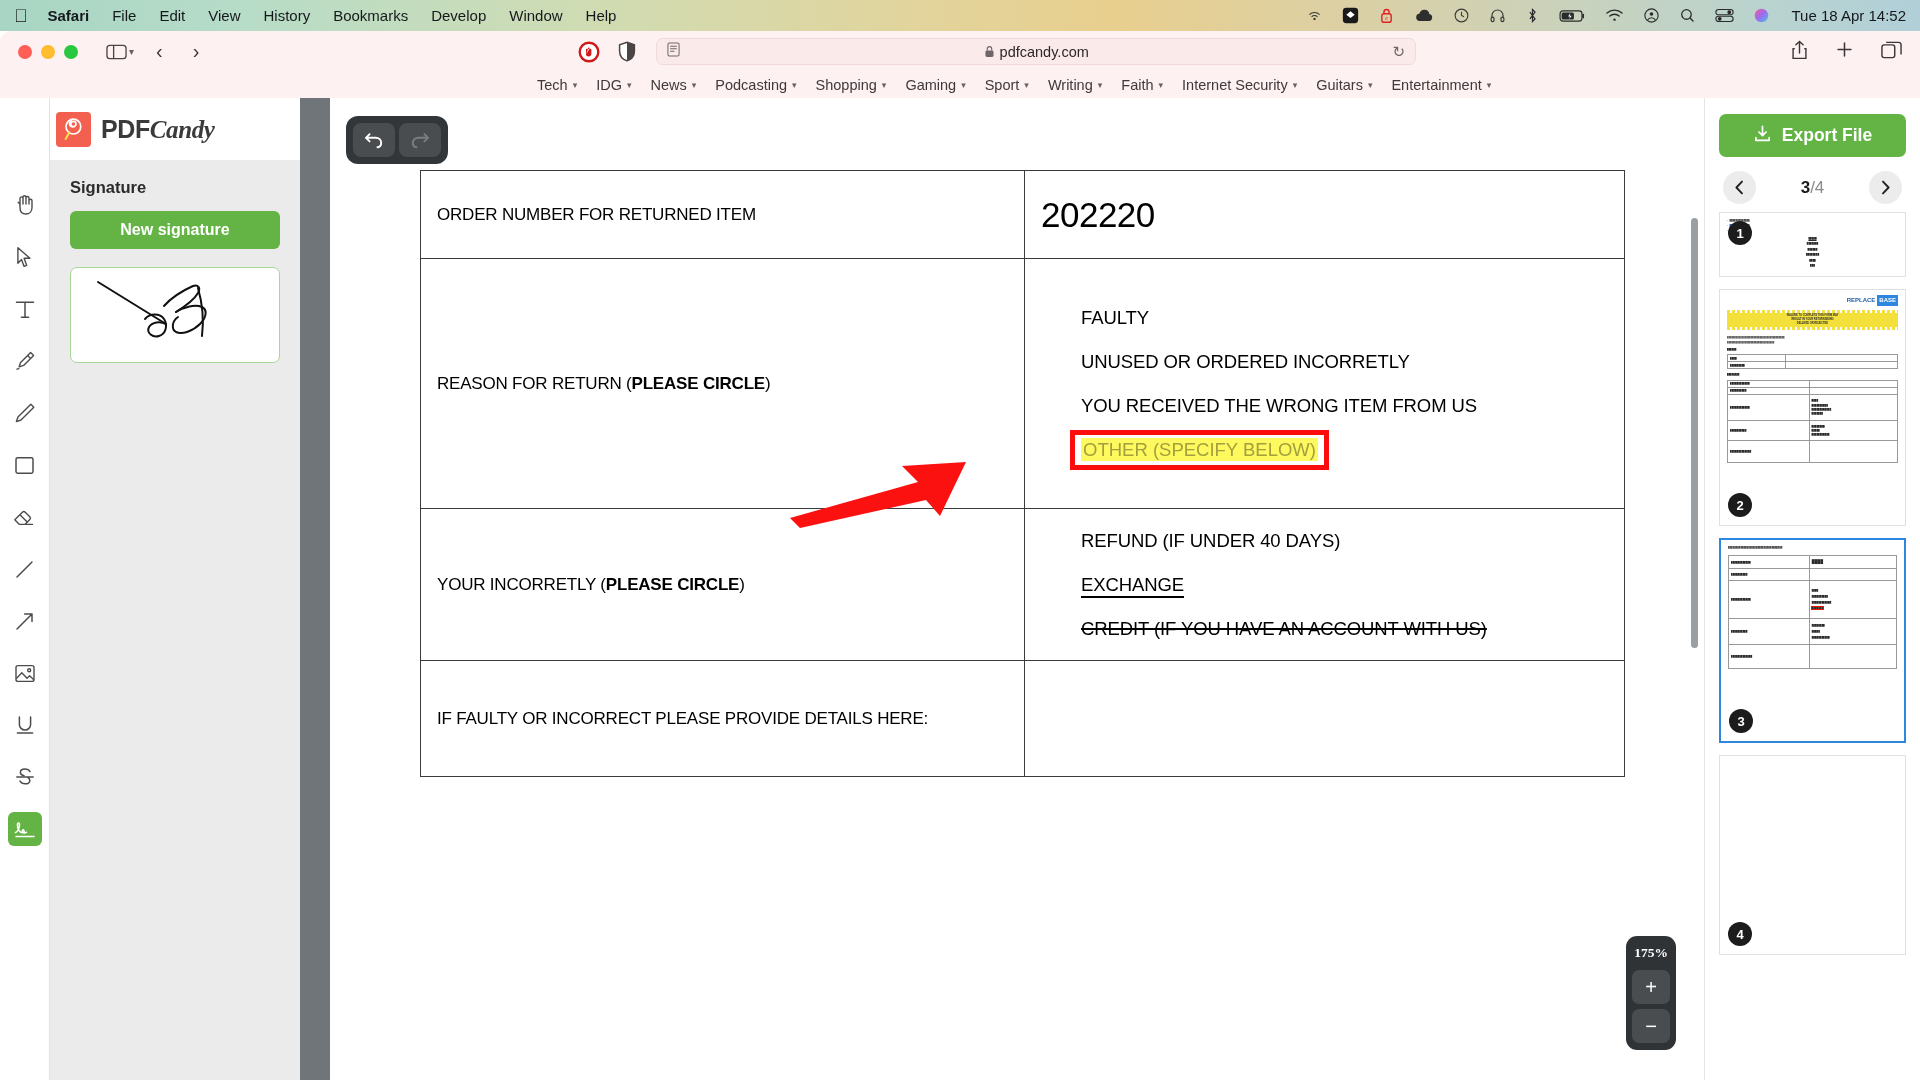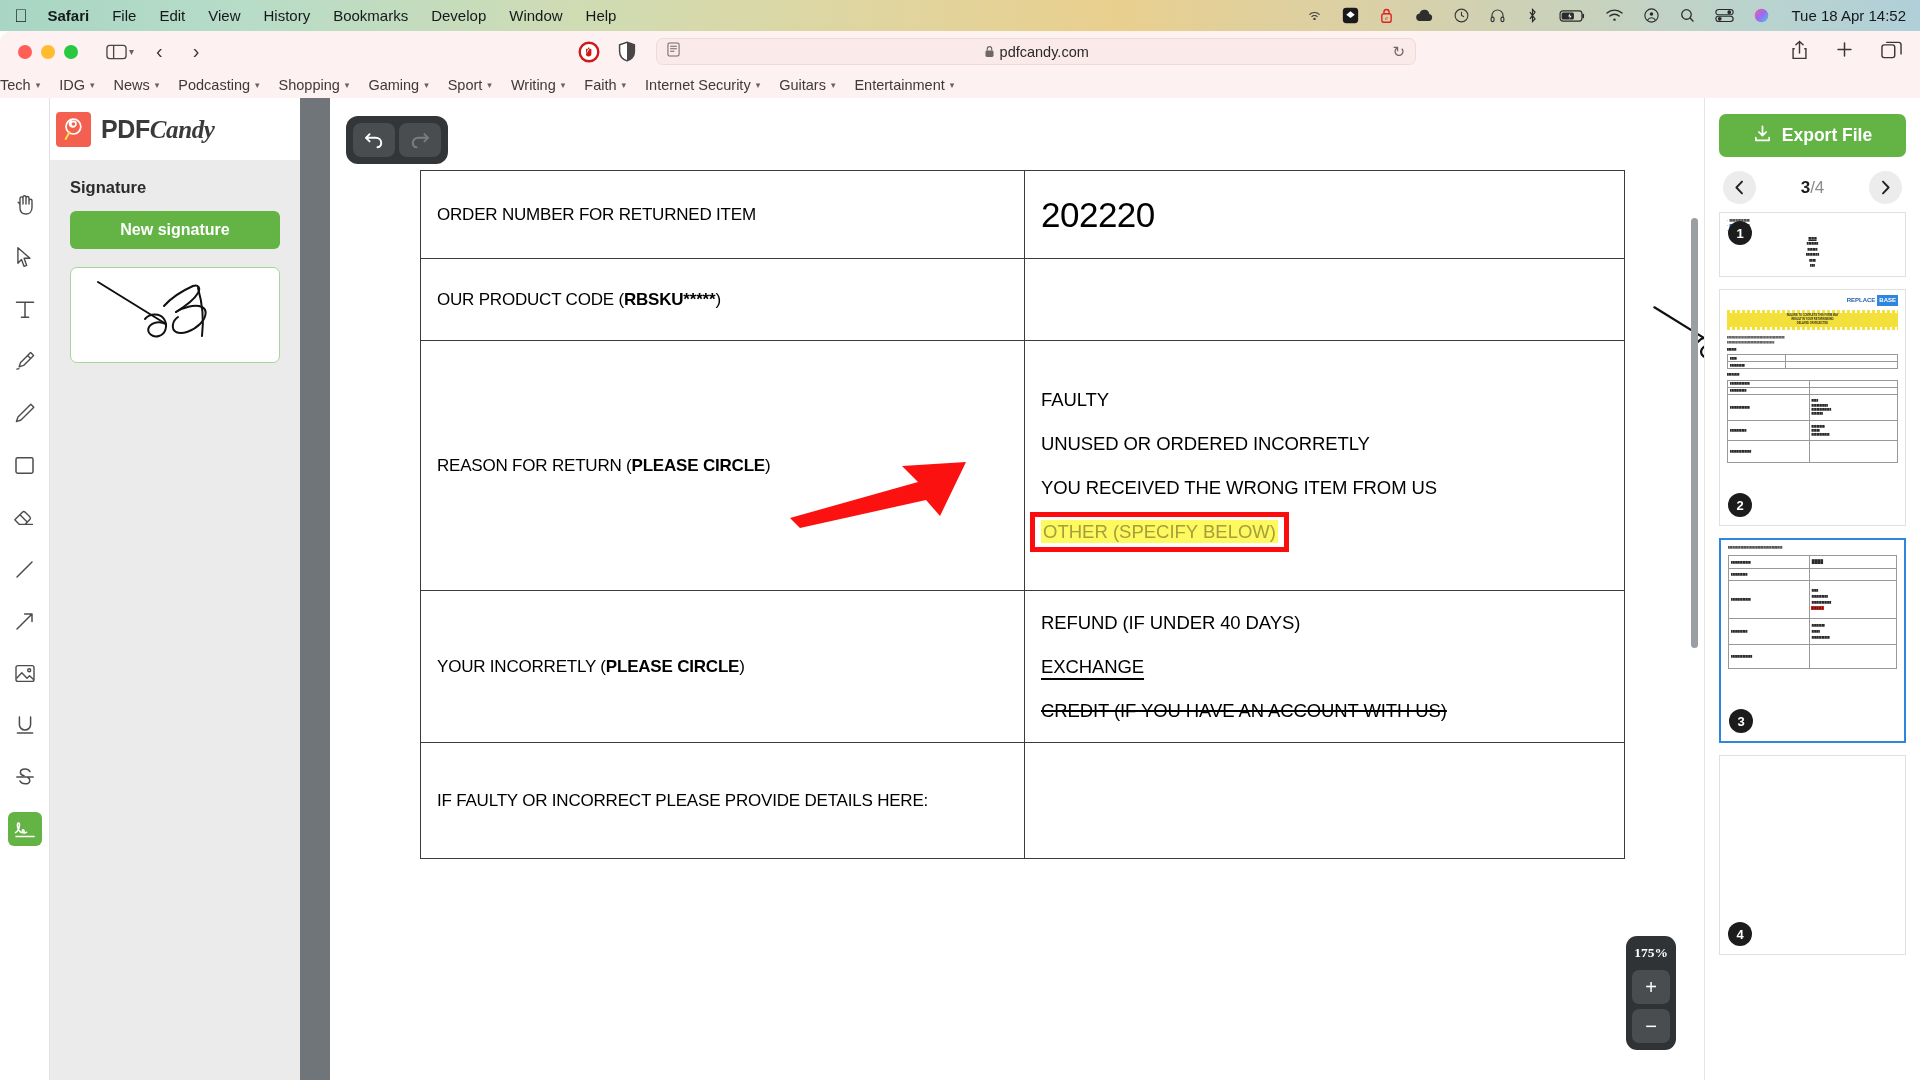--- a/index.html
+++ b/index.html
@@ -55,21 +55,21 @@
   .addrbar .reader { position: absolute; left: 10px; color: #6f6668; }
   .addrbar .urltxt {
     width: 100%; text-align: center; font-size: 14.5px; color: #2d282a;
     display: flex; align-items: center; justify-content: center; gap: 5px;
   }
   .addrbar .reload { position: absolute; right: 10px; color: #6f6668; font-size: 15px; }
   .tb-right { display: flex; align-items: center; gap: 27px; color: #3d3739; margin-left: 20px; }
 
   .bookmarks {
     height: 25px; display: flex; align-items: center;
-    gap: 19px; font-size: 14.5px; color: #3f393b;
+    padding-left: 537px; gap: 19px; font-size: 14.5px; color: #3f393b;
     background: #fdf1f1;
   }
   .bm { display: flex; align-items: center; gap: 5px; white-space: nowrap; }
   .bm .cv { font-size: 9px; color: #6a6062; }
 
   .grid-ic { position: absolute; left: 14px; top: 78px; color: #5a5456; }
 
   
   .app {
     position: absolute; top: 98px; left: 0; width: 1920px; height: 982px;
@@ -135,21 +135,21 @@
   }
   table.form { width: 1205px; border-collapse: collapse; table-layout: fixed; }
   table.form td { border: 1.3px solid #3b3b3b; vertical-align: middle; padding: 0 16px; }
   td.lbl { width: 604px; font-size: 17px; letter-spacing: -0.2px; }
   td.val { position: relative; font-size: 17px; }
   .r1 { height: 88px; }
   .r2 { height: 82px; }
   .r3 { height: 250px; }
   .r4 { height: 152px; }
   .r5 { height: 116px; }
-  .optlist { display: flex; flex-direction: column; gap: 22px; padding: 6px 0; }
+  .optlist { display: flex; flex-direction: column; gap: 22px; padding: 6px 0; margin-left: 40px; }
   .opt { font-size: 18.5px; letter-spacing: -0.1px; }
   .opt.u { text-decoration: underline; text-underline-offset: 5px; text-decoration-thickness: 2px; width: max-content; }
   .opt.s { text-decoration: line-through; text-decoration-thickness: 2px; }
   .ordernum { font-size: 35px; letter-spacing: -0.5px; }
 
   .hl-wrap { position: relative; width: max-content; }
   .hl-box {
     position: absolute; left: -11px; top: -9px; right: -11px; bottom: -9px;
     border: 5px solid #fc0d0d; background: transparent;
   }
@@ -573,36 +573,20 @@
     <div class="page">
 
       <div class="doc">
 
         <table class="form">
           <tbody>
               <tr class="r1">
             <td class="lbl">ORDER NUMBER FOR RETURNED ITEM</td>
             <td class="val">
               <span class="ordernum">202220</span>
-            </td>
-          </tr>
-          <tr class="r2">
-            <td class="lbl">
-              <span>OUR PRODUCT CODE (</span><b>RBSKU*****</b><span>)</span>
-            </td>
-            <td class="val">
-              <div style="position:relative;height:100%;">
-                <svg width="190" height="80" viewBox="0 0 190 86" fill="none" stroke="#111" stroke-width="2.4" stroke-linecap="round" stroke-linejoin="round" style="position:absolute;left:590px;top:-2px;">
-                  <path d="M18 10 L86 52"></path>
-                  <path d="M86 52c-6-3-14-2-17 3-3 6 4 11 10 9 7-2 9-11 5-17-4-6-14-6-19 0"></path>
-                  <path d="M84 34c8-9 20-16 29-20 5-2 8 2 5 7-4 7-14 14-22 19"></path>
-                  <path d="M96 40c8-5 19-8 26-5 6 3 4 11-2 17-7 7-18 11-24 8-5-3-4-11 2-15"></path>
-                  <path d="M118 16c4 14 6 32 4 48"></path>
-                </svg>
-              </div>
             </td>
           </tr>
           <tr class="r3">
             <td class="lbl">
               <span>REASON FOR RETURN (</span><b>PLEASE CIRCLE</b><span>)</span>
             </td>
             <td class="val">
               <div class="optlist">
                 <div class="opt">FAULTY</div>
                 <div class="opt">UNUSED OR ORDERED INCORRETLY</div>

